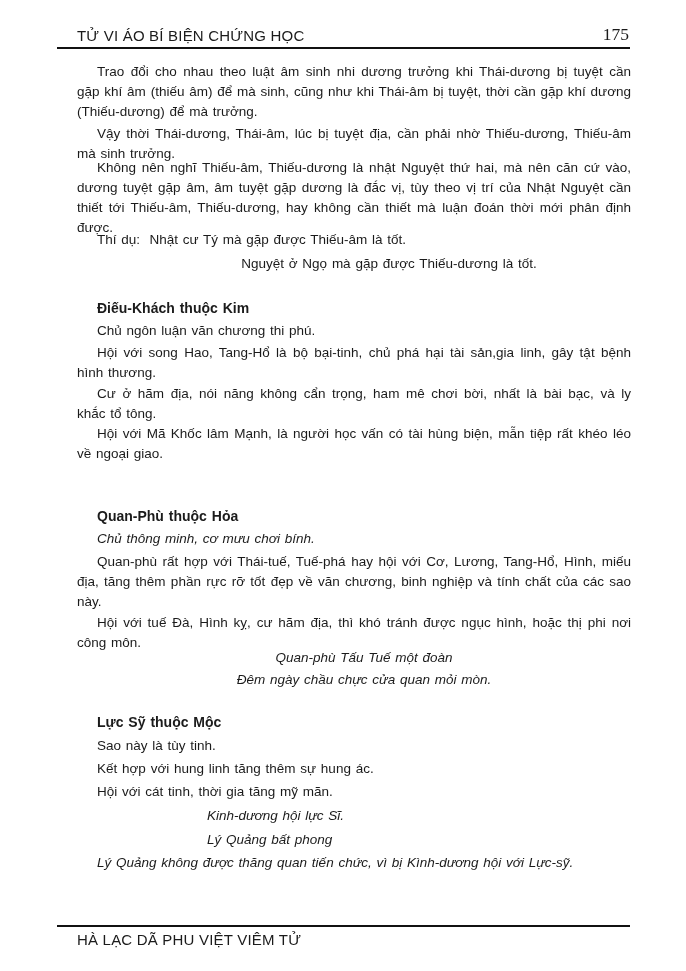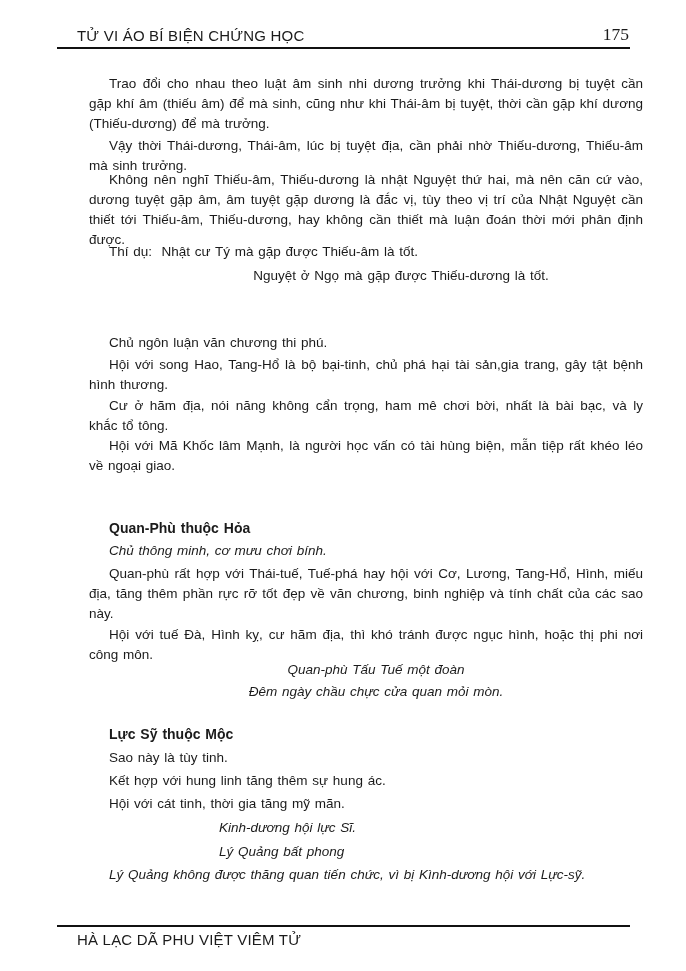--- a/index.html
+++ b/index.html
@@ -34,21 +34,21 @@
   .ftr-rule {
     position: absolute; left: 57px; right: 56px; top: 925px;
     height: 1.5px; background: #111;
   }
   .ftr-text {
     position: absolute; left: 57px; top: 931px;
     font-size: 15px; color: #1b1b1b; letter-spacing: 0.2px;
   }
   
   .blk {
-    position: absolute; left: 57px; width: 574px; margin: 12px;
+    position: absolute; left: 57px; width: 574px; margin: 0;
     font-size: 13.5px; line-height: 20px; color: #1b1b1b;
     text-align: justify; text-indent: 20px;
     word-spacing: 1px;
   }
   .ex   { white-space: pre-wrap; text-align: left; }
   .ex2  { text-indent: 70px; text-align: center; }
   .head { font-weight: bold; font-size: 14px; text-align: left; }
   .it   { font-style: italic; }
   .verse   { text-align: center; }
   .verse-c { text-indent: 130px; text-align: left; }
@@ -61,22 +61,23 @@
   <div class="hdr-title">TỬ VI ÁO BÍ BIỆN CHỨNG HỌC</div>
   <div class="hdr-page">175</div>
   <div class="hdr-rule"></div>
 
   <p class="blk" style="top:62px">Trao đổi cho nhau theo luật âm sinh nhi dương trưởng khi Thái-dương bị tuyệt cần gặp khí âm (thiếu âm) để mà sinh, cũng như khi Thái-âm bị tuyệt, thời cần gặp khí dương (Thiếu-dương) để mà trưởng.</p>
   <p class="blk" style="top:124px">Vậy thời Thái-dương, Thái-âm, lúc bị tuyệt địa, cần phải nhờ Thiếu-dương, Thiếu-âm mà sinh trưởng.</p>
   <p class="blk" style="top:158px">Không nên nghĩ Thiếu-âm, Thiếu-dương là nhật Nguyệt thứ hai, mà nên căn cứ vào, dương tuyệt gặp âm, âm tuyệt gặp dương là đắc vị, tùy theo vị trí của Nhật Nguyệt cần thiết tới Thiếu-âm, Thiếu-dương, hay không cần thiết mà luận đoán thời mới phân định được.</p>
   <p class="blk ex" style="top:230px">Thí dụ:  Nhật cư Tý mà gặp được Thiếu-âm là tốt.</p>
   <p class="blk ex2" style="top:254px">Nguyệt ở Ngọ mà gặp được Thiếu-dương là tốt.</p>
 
+  <p class="blk head" style="top:298px">Điếu-Khách thuộc Kim</p>
   <p class="blk" style="top:321px">Chủ ngôn luận văn chương thi phú.</p>
-  <p class="blk" style="top:343px">Hội với song Hao, Tang-Hổ là bộ bại-tinh, chủ phá hại tài sản,gia trang, gây tật bệnh hình thương.</p>
+  <p class="blk" style="top:343px">Hội với song Hao, Tang-Hổ là bộ bại-tinh, chủ phá hại tài sản,gia linh, gây tật bệnh hình thương.</p>
   <p class="blk" style="top:384px">Cư ở hãm địa, nói năng không cẩn trọng, ham mê chơi bời, nhất là bài bạc, và ly khắc tổ tông.</p>
   <p class="blk" style="top:424px">Hội với Mã Khốc lâm Mạnh, là người học vấn có tài hùng biện, mẫn tiệp rất khéo léo về ngoại giao.</p>
 
   <p class="blk head" style="top:506px">Quan-Phù thuộc Hỏa</p>
   <p class="blk it" style="top:529px">Chủ thông minh, cơ mưu chơi bính.</p>
   <p class="blk" style="top:552px">Quan-phù rất hợp với Thái-tuế, Tuế-phá hay hội với Cơ, Lương, Tang-Hổ, Hình, miếu địa, tăng thêm phần rực rỡ tốt đẹp về văn chương, binh nghiệp và tính chất của các sao này.</p>
   <p class="blk" style="top:613px">Hội với tuế Đà, Hình kỵ, cư hãm địa, thì khó tránh được ngục hình, hoặc thị phi nơi công môn.</p>
   <p class="blk it verse" style="top:648px">Quan-phù Tấu Tuế một đoàn</p>
   <p class="blk it verse" style="top:670px">Đêm ngày chầu chực cửa quan mỏi mòn.</p>
 

